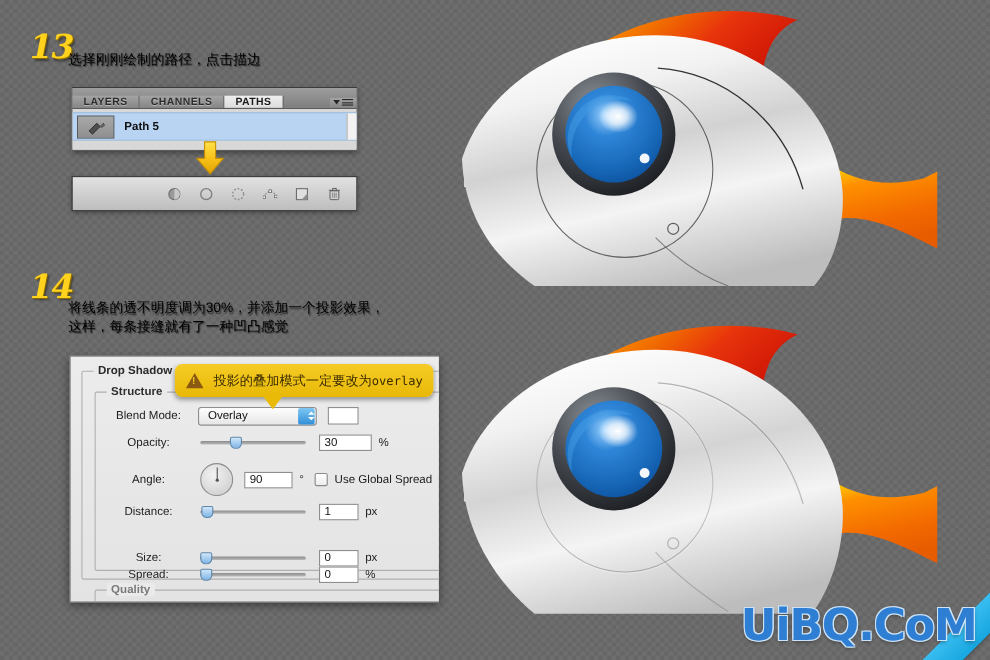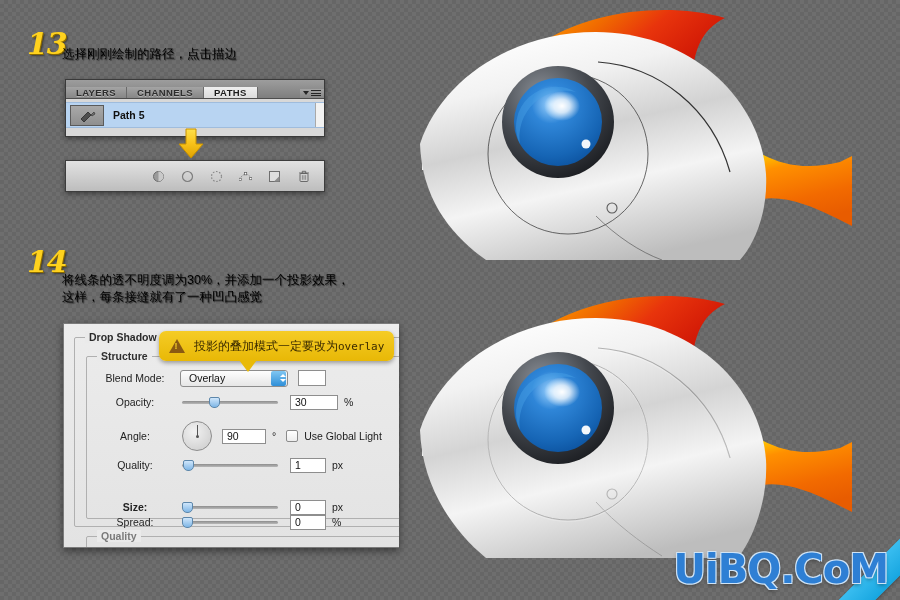--- a/index.html
+++ b/index.html
@@ -484,45 +484,45 @@
 
       <div class="row" style="left:34px; top:95px; height:34px;">
         <span class="lbl" style="width:74px;">Angle:</span>
         <div class="angle-dial" style="margin-left:10px;">
           <span class="hand"></span>
             <span class="hub"></span>
         </div>
         <div class="num-field" style="width:44px; margin-left:10px;">90</div>
         <span class="unit">°</span>
         <div class="chk" style="margin-left:10px;"></div>
-        <span class="chk-lbl">Use Global Light</span>
+        <span class="chk-lbl">Use Global Spread</span>
       </div>
 
       <div class="row" style="left:34px; top:133px;">
-        <span class="lbl" style="width:74px;">Quality:</span>
+        <span class="lbl" style="width:74px;">Distance:</span>
         <div class="slider" style="margin-left:10px;">
           <div class="track"></div>
             <div class="knob blue" style="left:1px;"></div>
         </div>
         <div class="num-field" style="width:36px; margin-left:12px;">1</div>
         <span class="unit">px</span>
       </div>
 
       <div class="row" style="left:34px; top:154px;margin-top:36px;">
         <span class="lbl" style="width:74px;">Spread:</span>
         <div class="slider" style="margin-left:10px;">
           <div class="track"></div>
             <div class="knob blue" style="left:0px;"></div>
         </div>
         <div class="num-field" style="width:36px; margin-left:12px;">0</div>
         <span class="unit">%</span>
       </div>
 
       <div class="row" style="left:34px; top:175px;">
-        <span class="lbl" style="width:74px;font-weight:bold;">Size:</span>
+        <span class="lbl" style="width:74px;">Size:</span>
         <div class="slider" style="margin-left:10px;">
           <div class="track"></div>
             <div class="knob blue" style="left:0px;"></div>
         </div>
         <div class="num-field" style="width:36px; margin-left:12px;">0</div>
         <span class="unit">px</span>
       </div>
 
       <div class="group" style="left:22px; top:212px; right:-14px; height:40px;">
         <span class="group-title quiet">Quality</span>

